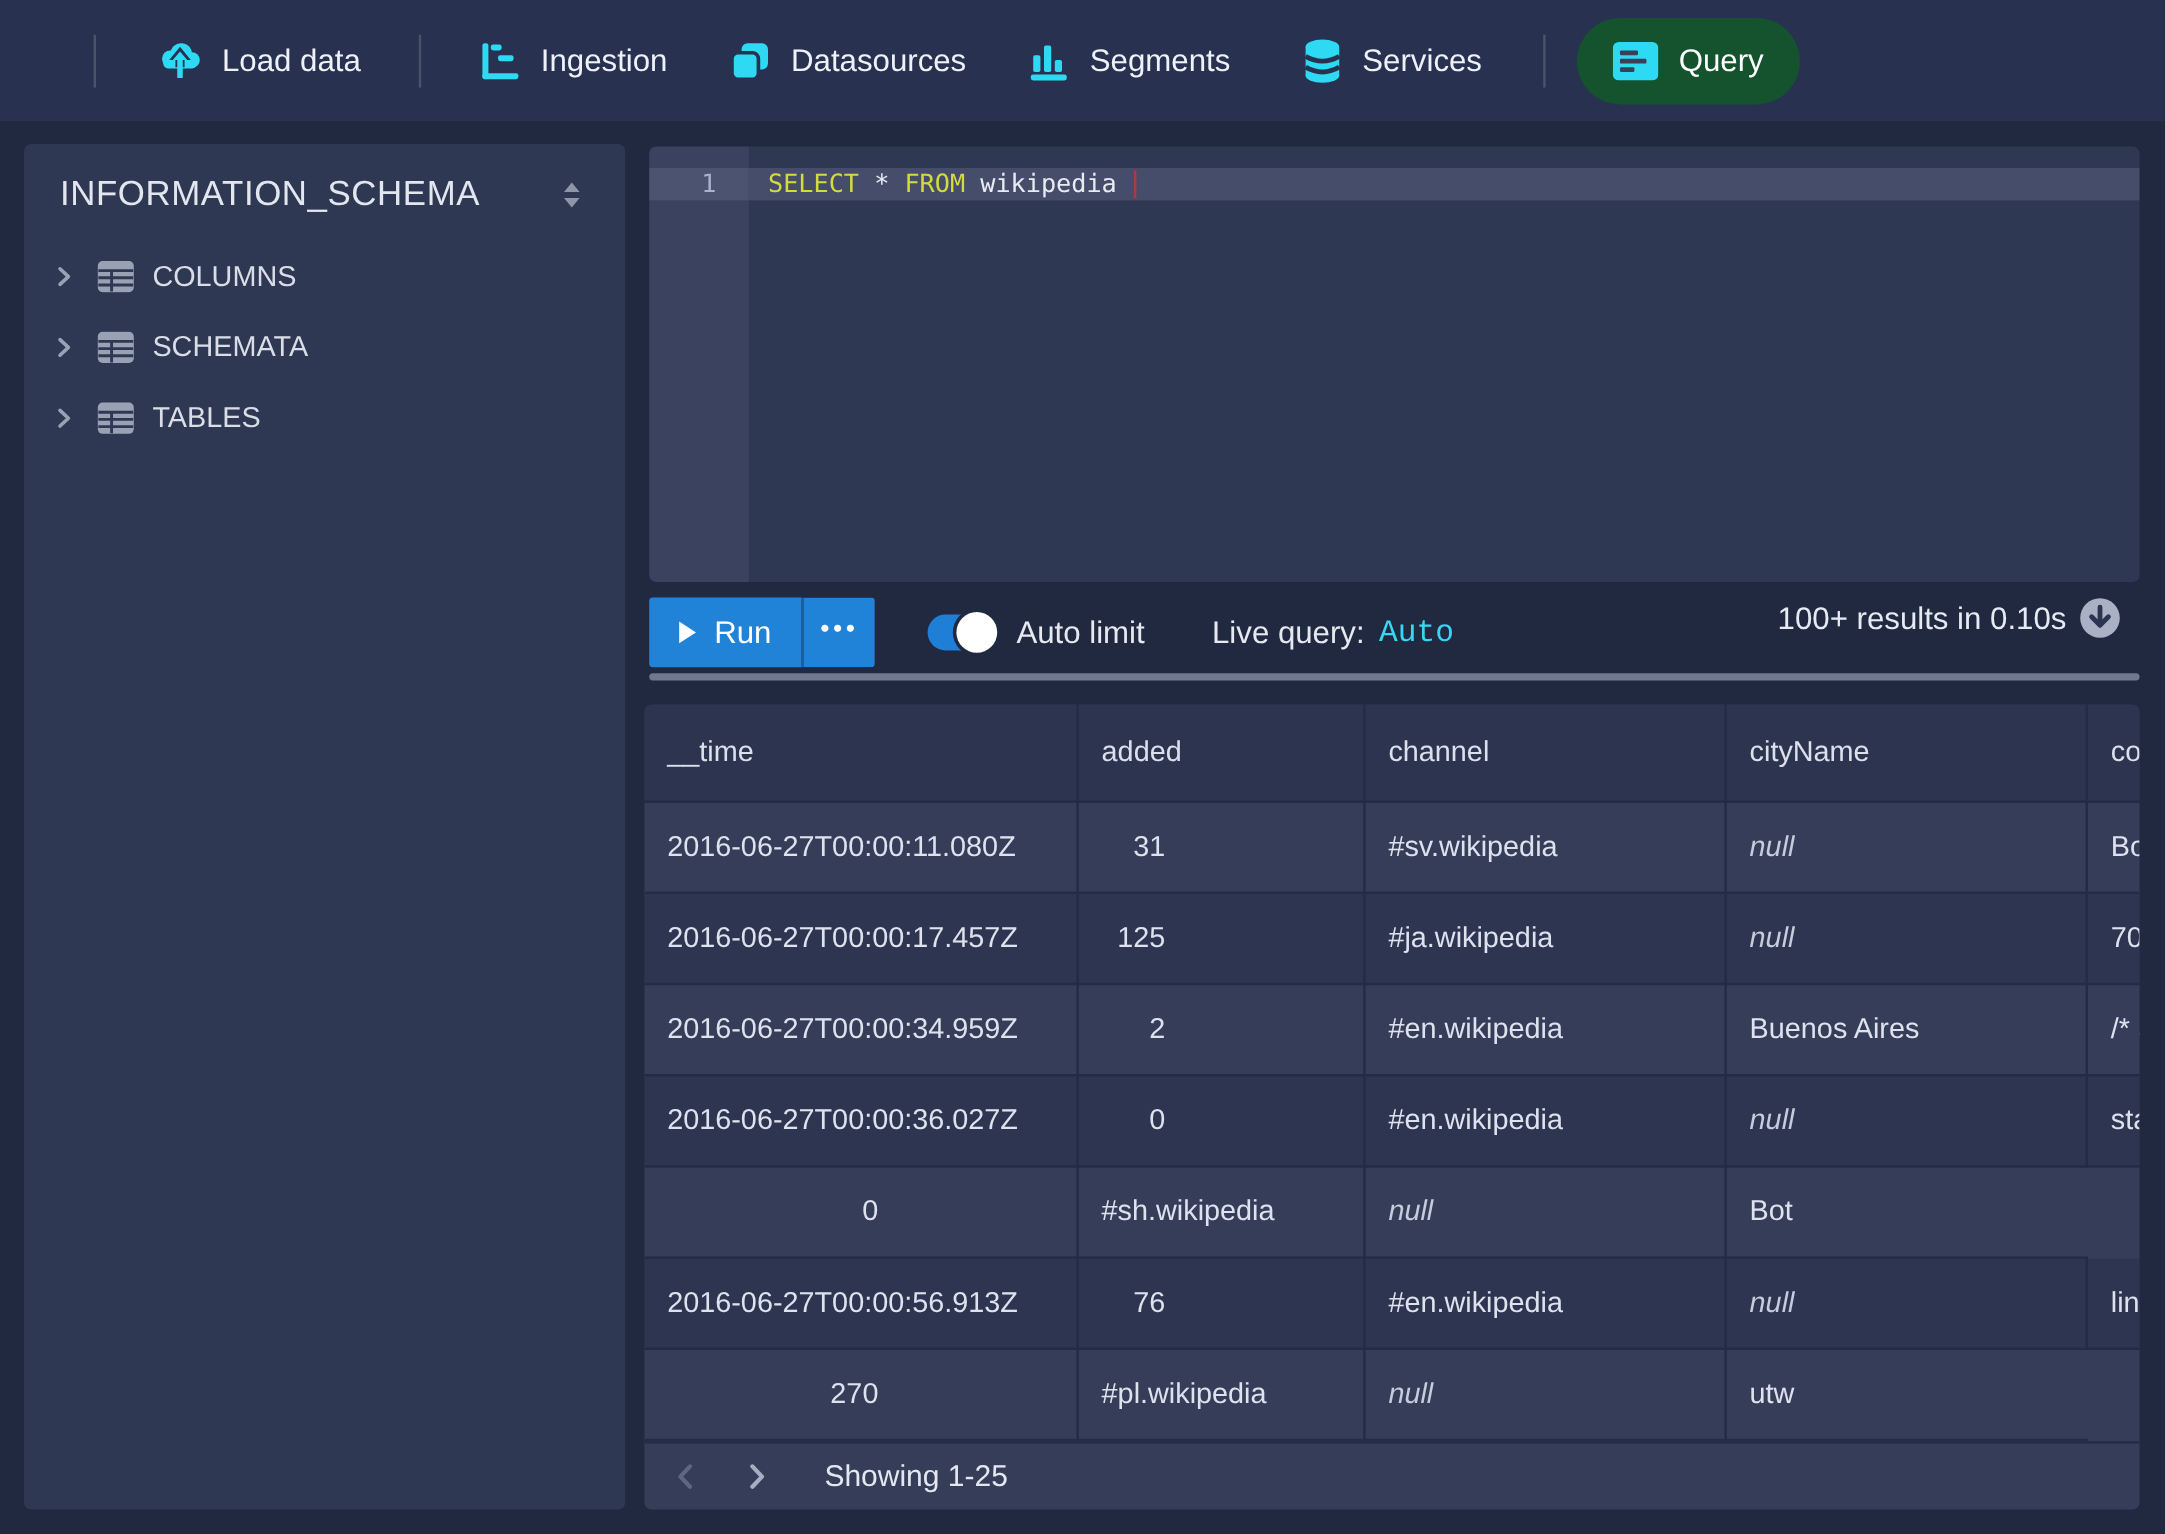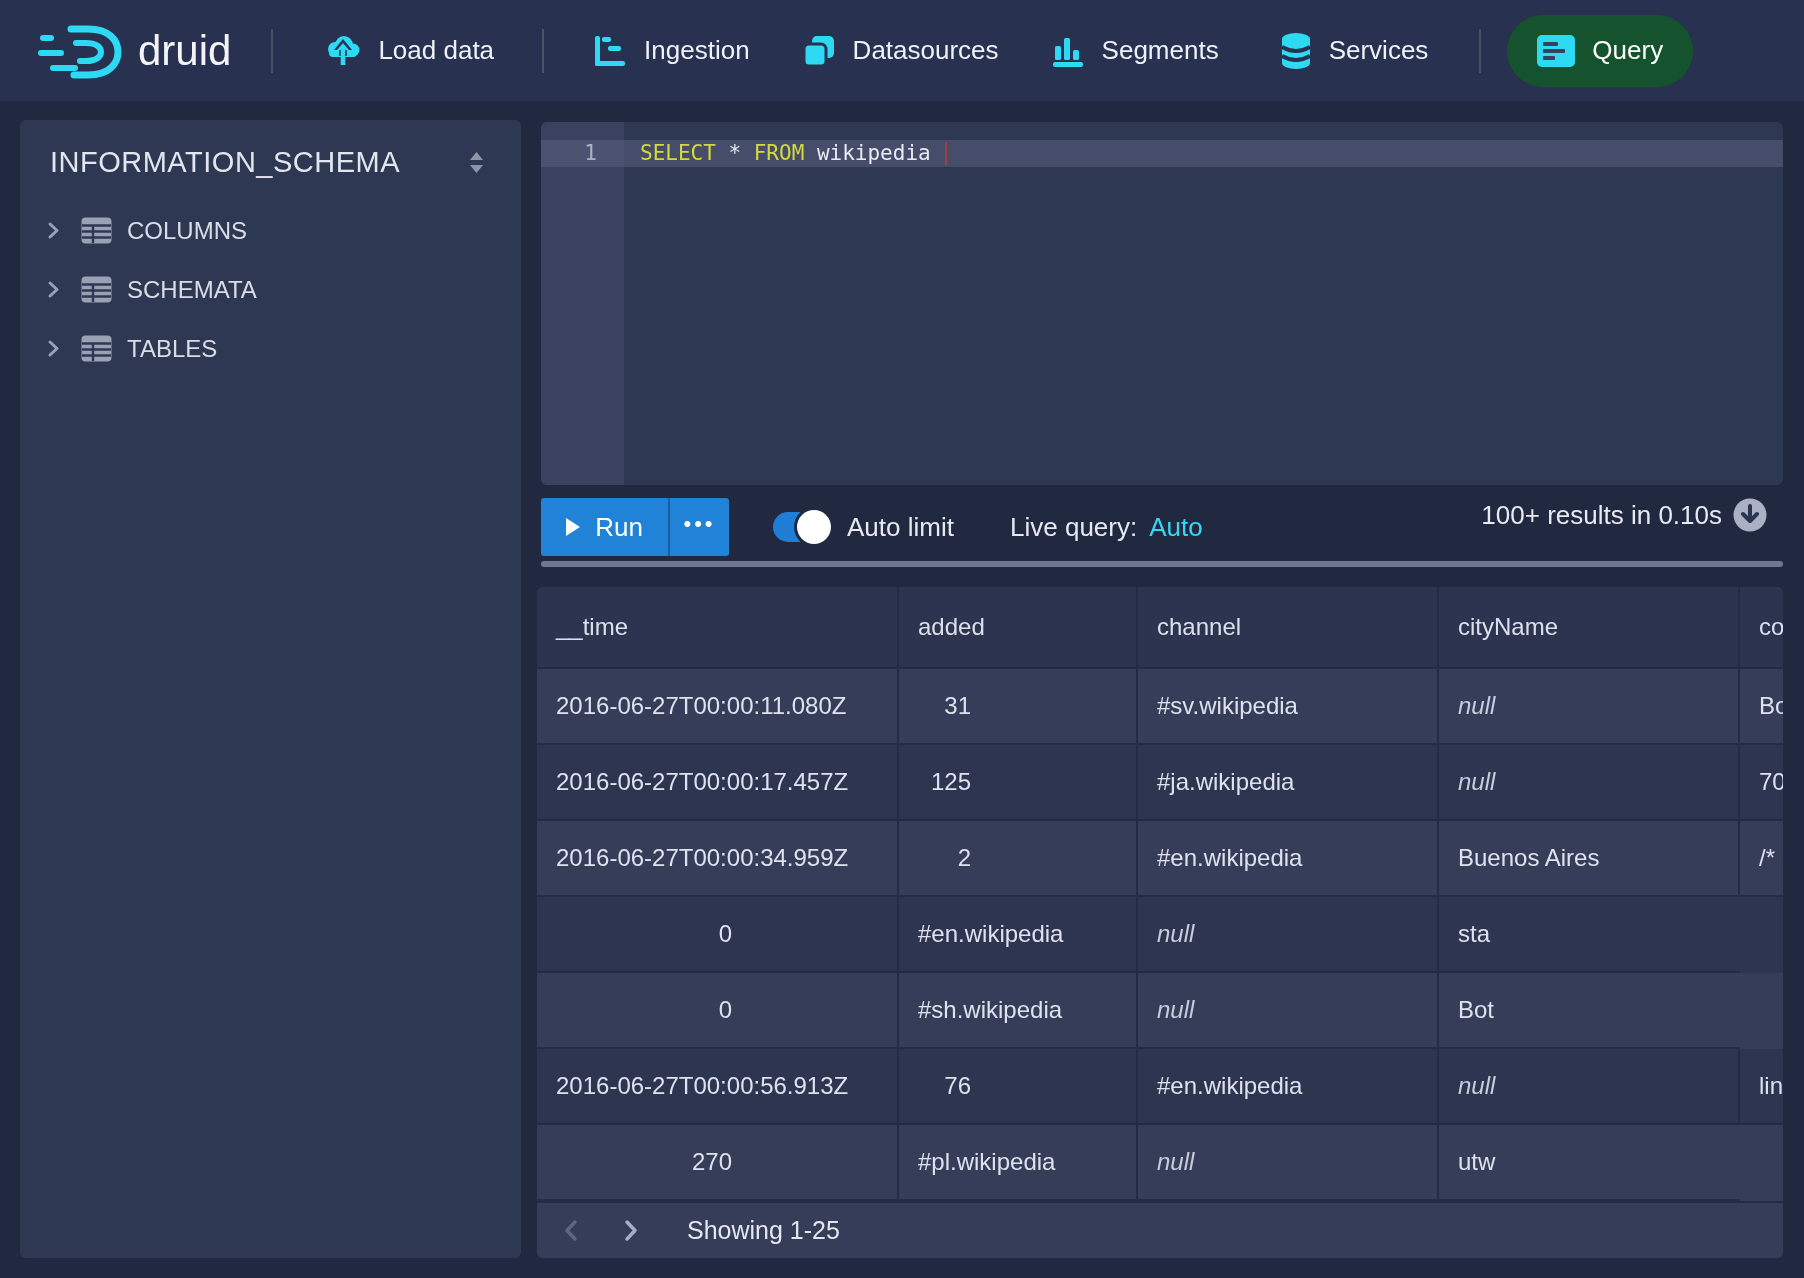--- a/index.html
+++ b/index.html
@@ -65,21 +65,21 @@
               border-radius:0 3px 3px 0; display:flex; align-items:center; justify-content:center;
               color:#fff; font-size:22px; letter-spacing:3px; cursor:pointer; padding-bottom:6px; }
   .switch { position:absolute; left:773px; top:512px; width:55px; height:30px;
             border-radius:16px; background:#1f7fd6; cursor:pointer; }
   .knob { position:absolute; right:-3px; top:-2px; width:34px; height:34px; border-radius:50%;
           background:#ffffff; box-shadow:0 0 0 3px #202940; }
   .rb-label { position:absolute; top:498px; height:58px; display:flex; align-items:center;
               font-size:26px; color:#e6e9f0; }
   #auto-limit-label { left:847px; }
   #live-query { left:1010px; }
-  #live-query .lq-val { color:#38d6f2; margin-left:12px; cursor:pointer; }
+  #live-query .lq-val { color:#38d6f2; margin-left:12px; cursor:pointer;font-family:Liberation Mono, monospace; }
   #results-meta { position:absolute; right:37px; top:486px; height:58px; display:flex;
                   align-items:center; gap:11px; }
   #results-meta .summary { font-size:26px; color:#e6eaf2; }
   .dl-btn { display:flex; cursor:pointer; }
   #resize-handle { position:absolute; left:541px; top:561px; width:1242px; height:6px;
                    background:#6e7890; border-radius:3px; cursor:row-resize; }
 
   
   #results-panel { left:537px; top:587px; width:1246px; height:671px; overflow:hidden; background:#2e3550; }
   .t-head { display:grid; grid-template-columns:362px 239px 301px 301px 1fr; height:82px; background:#2d3450; }
@@ -101,32 +101,20 @@
   .pg-prev { margin-left:26px; }
   .pg-next { margin-left:46px; }
   .pg-label { margin-left:48px; font-size:25px; color:#e3e7f0; }
 </style>
 </head>
 <body>
 
 <div id="app">
 
   <div class="navbar">
-    <div class="brand">
-      <span class="nav-icon">
-        <svg width="88" height="60" viewBox="0 0 88 60">
-          <rect x="2" y="14" width="14" height="6" rx="3" fill="#2ed9f3"></rect>
-          <rect x="0" y="29" width="26" height="6" rx="3" fill="#2ed9f3"></rect>
-          <rect x="12" y="44" width="28" height="6" rx="3" fill="#2ed9f3"></rect>
-          <path d="M33 8 H50 C72 8 80 20 80 31 C80 42 72 54 50 54 H36" fill="none" stroke="#2ed9f3" stroke-width="7" stroke-linecap="round"></path>
-          <path d="M38 22 H48 C58 22 63 26 63 31 C63 36 58 40 48 40 H42" fill="none" stroke="#2ed9f3" stroke-width="6" stroke-linecap="round"></path>
-        </svg>
-      </span>
-      <span class="brand-word">druid</span>
-    </div>
 
     <div class="nav-divider nd1"></div>
 
     <div class="nav-item ni-load">
       <span class="nav-icon">
         <svg width="36" height="34" viewBox="0 0 36 34">
           <circle cx="10" cy="15" r="7" fill="#2ed9f3"></circle>
           <circle cx="19" cy="11" r="9" fill="#2ed9f3"></circle>
           <circle cx="28" cy="16" r="6.5" fill="#2ed9f3"></circle>
           <rect x="4" y="14" width="28" height="9" rx="4" fill="#2ed9f3"></rect>
@@ -321,20 +309,21 @@
           <div class="td no-br">70.</div>
         </div>
         <div class="t-row odd">
           <div class="td">2016-06-27T00:00:34.959Z</div>
           <div class="td num">2</div>
           <div class="td">#en.wikipedia</div>
           <div class="td">Buenos Aires</div>
           <div class="td no-br">/* S</div>
         </div>
         <div class="t-row even">
+          <div class="td">2016-06-27T00:00:36.027Z</div>
           <div class="td num">0</div>
           <div class="td">#en.wikipedia</div>
           <div class="td null-val">null</div>
           <div class="td no-br">sta</div>
         </div>
         <div class="t-row odd">
           <div class="td num">0</div>
           <div class="td">#sh.wikipedia</div>
           <div class="td null-val">null</div>
           <div class="td no-br">Bot</div>

